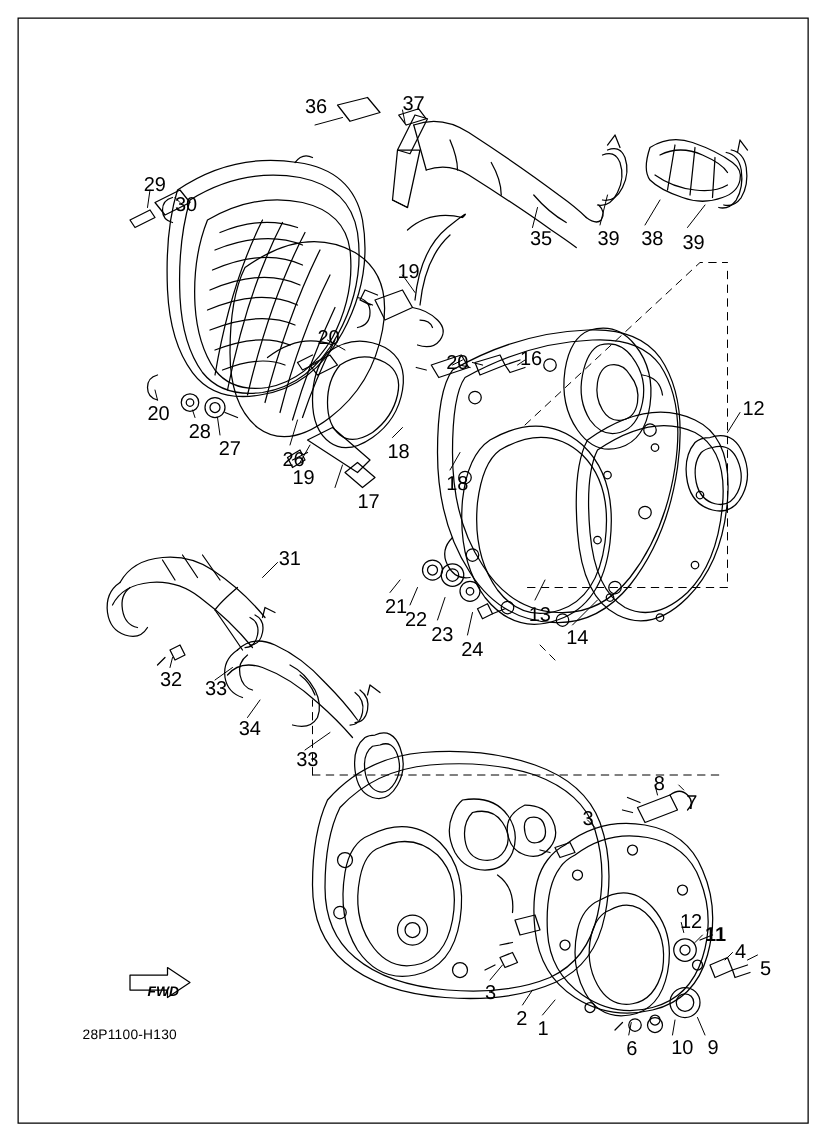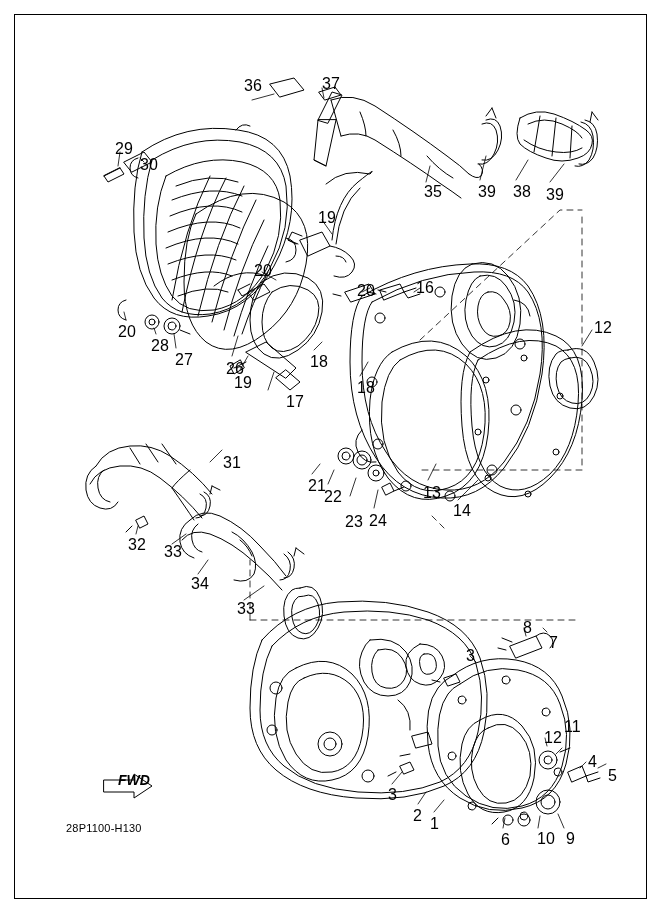--- a/index.html
+++ b/index.html
@@ -43,22 +43,22 @@
     position: absolute;
     left: 66px;
     top: 822px;
     font-size: 11px;
     color: #000000;
     letter-spacing: 0.2px;
   }
   .fwd-text {
     position: absolute;
     left: 118px;
-    top: 772px;
-    font-size: 14px;
+    top: 788px;
+    font-size: 11px;
     font-weight: bold;
     font-style: italic;
     color: #000000;
   }
 </style>
 </head>
 <body>
 
 <div id="page">
 
@@ -341,44 +341,44 @@
   <div class="label" style="left:413px; top:810px;">2</div>
   <div class="label" style="left:388px; top:789px;">3</div>
   <div class="label" style="left:466px; top:650px;">3</div>
   <div class="label" style="left:588px; top:756px;">4</div>
   <div class="label" style="left:608px; top:770px;">5</div>
   <div class="label" style="left:501px; top:834px;">6</div>
   <div class="label" style="left:549px; top:637px;">7</div>
   <div class="label" style="left:523px; top:622px;">8</div>
   <div class="label" style="left:566px; top:833px;">9</div>
   <div class="label" style="left:537px; top:833px;">10</div>
-  <div class="label" style="left:564px; top:721px;">11</div>
+  <div class="label" style="left:564px; top:743px;font-weight:bold;">11</div>
   <div class="label" style="left:544px; top:732px;">12</div>
   <div class="label" style="left:423px; top:487px;">13</div>
   <div class="label" style="left:453px; top:505px;">14</div>
   <div class="label" style="left:594px; top:322px;">12</div>
   <div class="label" style="left:416px; top:282px;">16</div>
   <div class="label" style="left:266px; top:396px;margin-left:20px;">17</div>
   <div class="label" style="left:310px; top:356px;">18</div>
   <div class="label" style="left:357px; top:382px;">18</div>
   <div class="label" style="left:318px; top:212px;">19</div>
   <div class="label" style="left:234px; top:377px;">19</div>
   <div class="label" style="left:254px; top:265px;">20</div>
   <div class="label" style="left:357px; top:285px;">20</div>
   <div class="label" style="left:308px; top:480px;">21</div>
   <div class="label" style="left:324px; top:491px;">22</div>
-  <div class="label" style="left:345px; top:503px;margin-top:13px;">23</div>
+  <div class="label" style="left:345px; top:503px;">23</div>
   <div class="label" style="left:369px; top:515px;">24</div>
   <div class="label" style="left:118px; top:326px;">20</div>
   <div class="label" style="left:226px; top:363px;">26</div>
   <div class="label" style="left:175px; top:354px;">27</div>
   <div class="label" style="left:151px; top:340px;">28</div>
   <div class="label" style="left:115px; top:143px;">29</div>
   <div class="label" style="left:140px; top:159px;">30</div>
-  <div class="label" style="left:223px; top:442px;margin-top:15px;">31</div>
+  <div class="label" style="left:223px; top:442px;">31</div>
   <div class="label" style="left:128px; top:539px;">32</div>
   <div class="label" style="left:164px; top:546px;">33</div>
   <div class="label" style="left:237px; top:603px;">33</div>
   <div class="label" style="left:191px; top:578px;text-align:right;">34</div>
   <div class="label" style="left:424px; top:186px;">35</div>
   <div class="label" style="left:244px; top:80px;">36</div>
   <div class="label" style="left:322px; top:78px;">37</div>
   <div class="label" style="left:513px; top:186px;">38</div>
   <div class="label" style="left:478px; top:186px;">39</div>
   <div class="label" style="left:546px; top:189px;">39</div>

